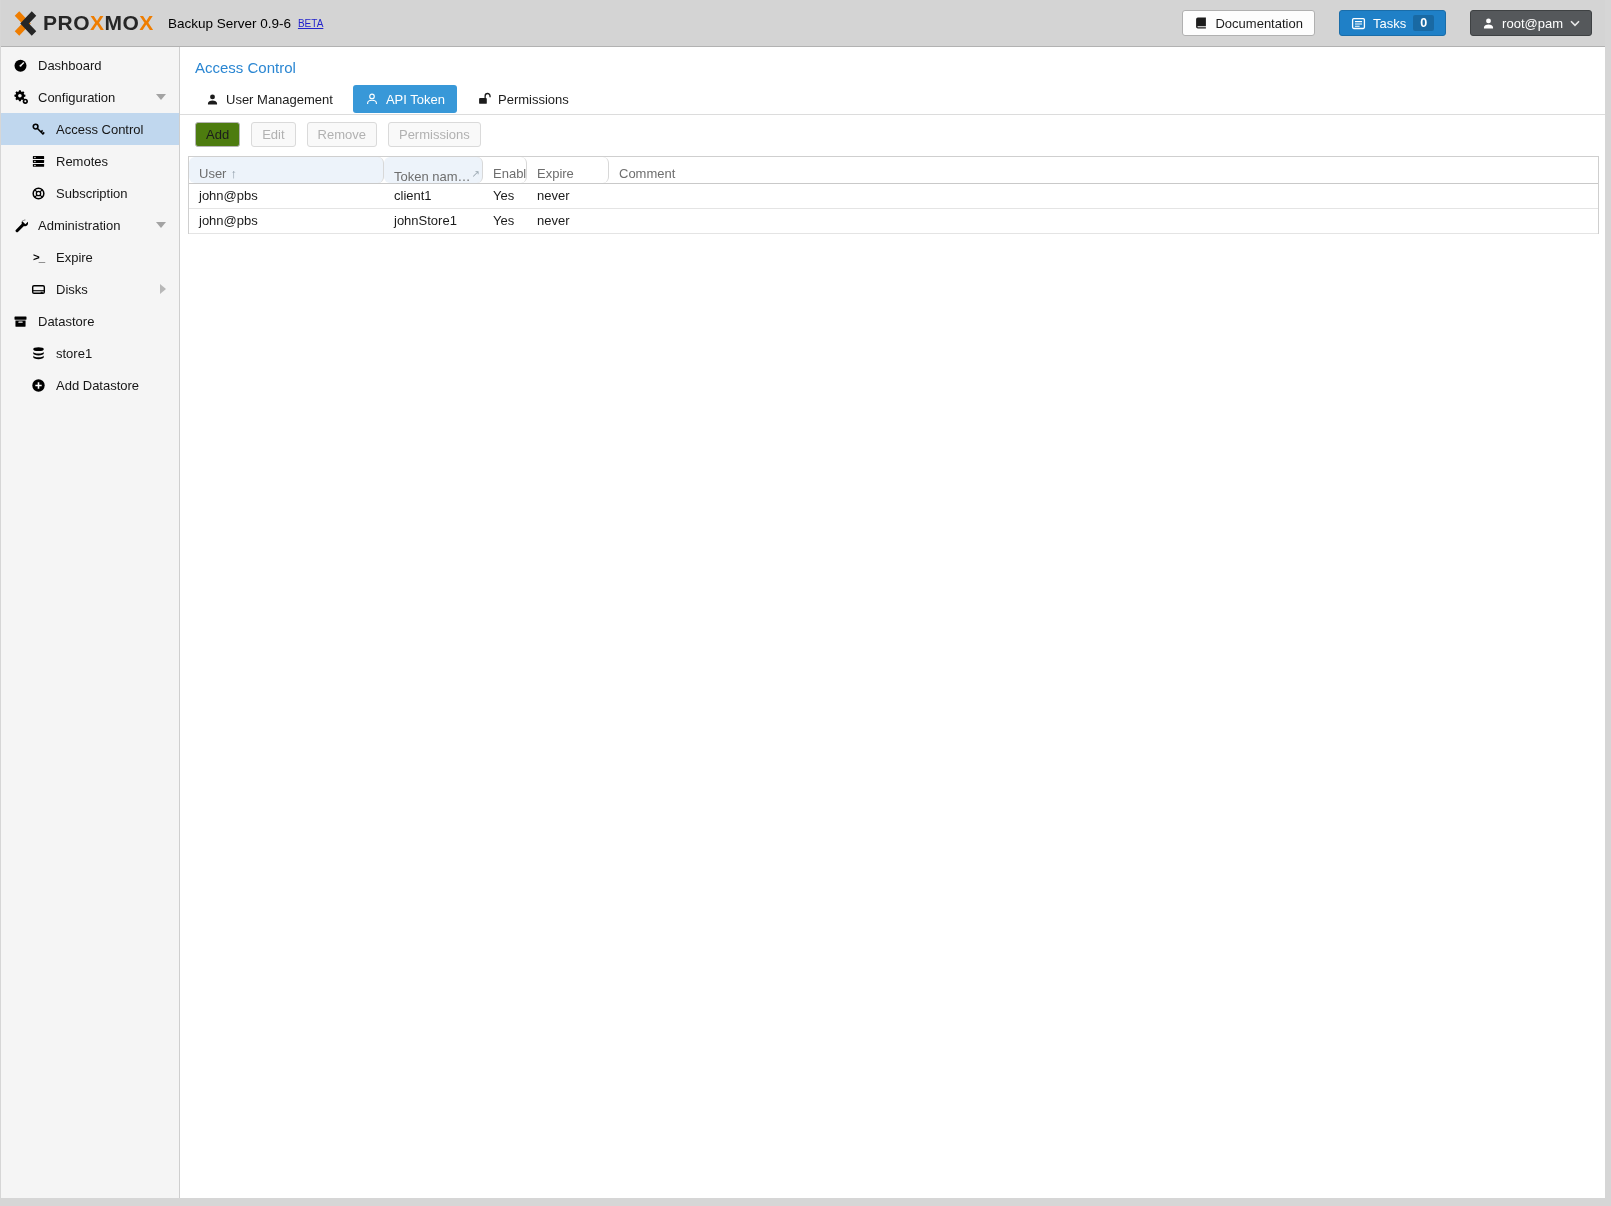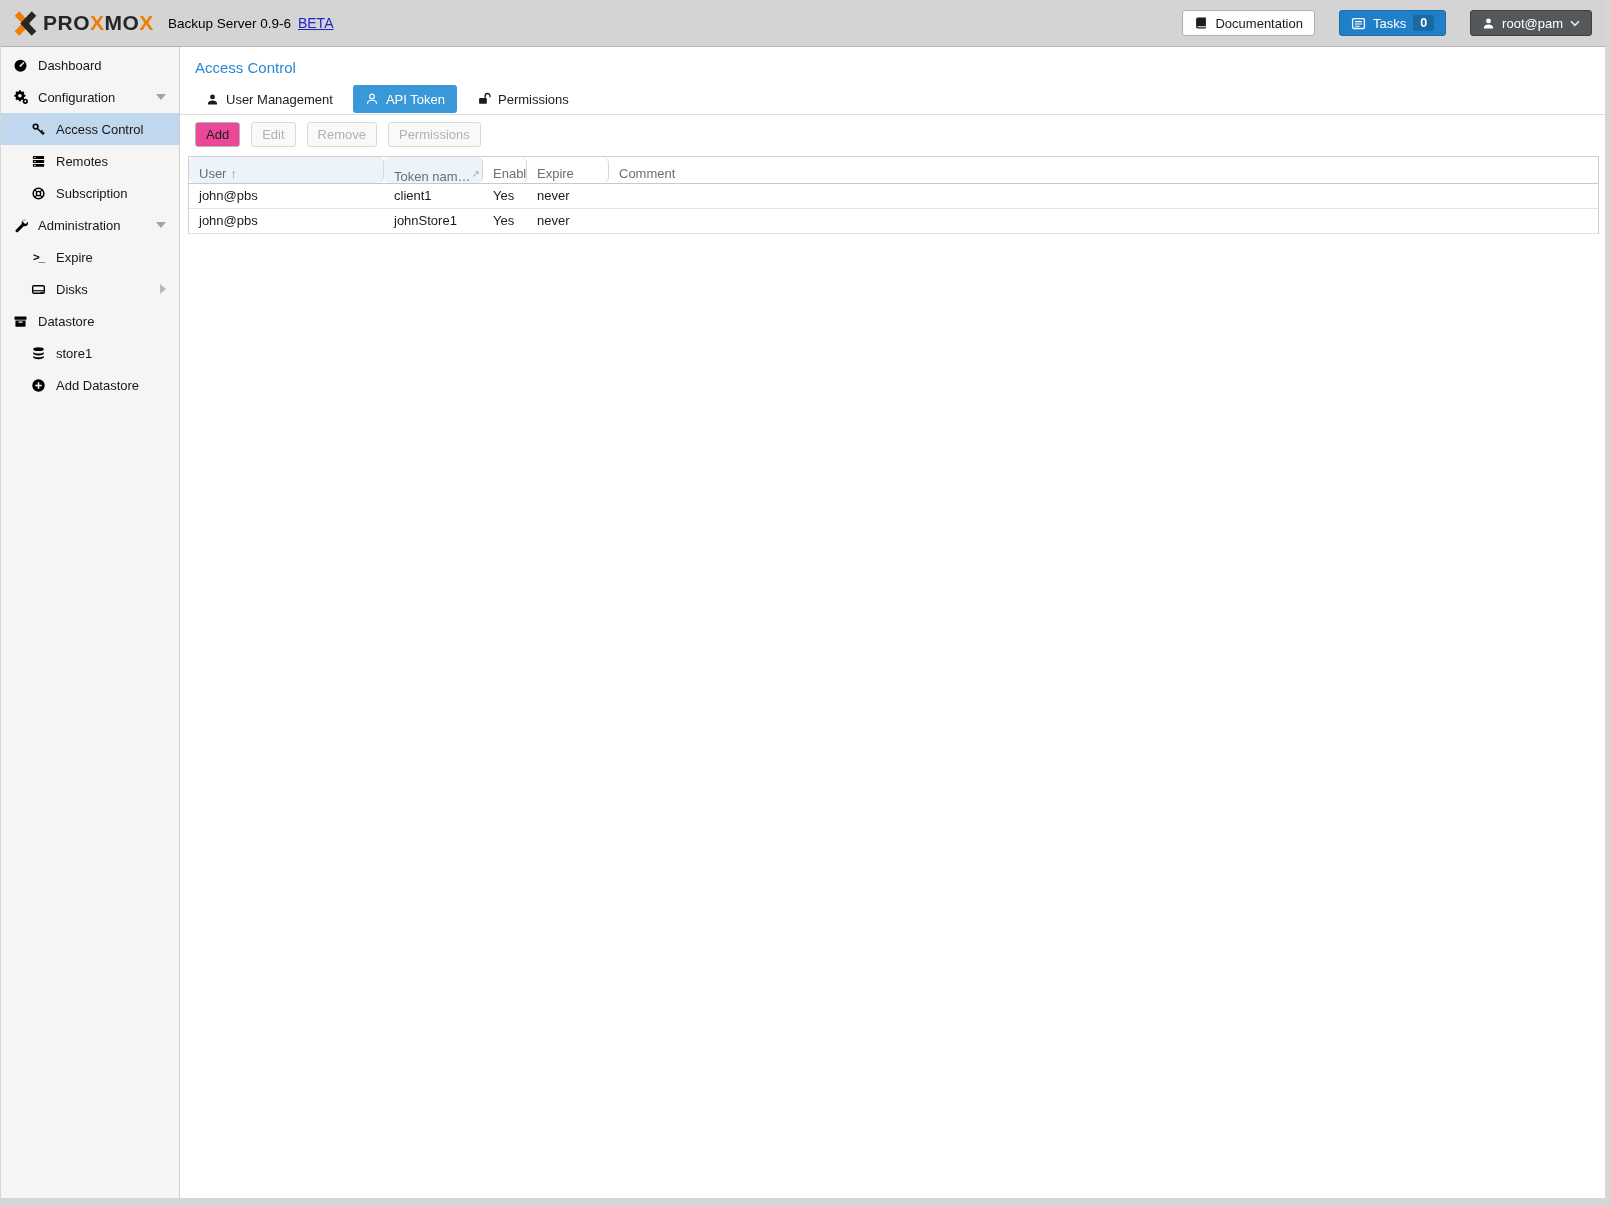--- a/index.html
+++ b/index.html
@@ -15,21 +15,21 @@
   }
   
   .topbar {
     flex:0 0 47px; background:#d4d4d4; border-bottom:1px solid #b2b2b2;
     display:flex; align-items:center;
   }
   .brand { display:flex; align-items:center; margin-left:11px; cursor:pointer; }
   .brand-word { font-size:21px; font-weight:bold; letter-spacing:.5px; color:#262626; margin-left:4px; }
   .brand-word .orange { color:#ef7d00; }
   .subtitle { margin-left:14px; font-size:13.5px; color:#000; }
-  .beta { margin-left:7px; font-size:14px; color:#2323cc; text-decoration:underline; cursor:pointer; }
+  .beta { margin-left:7px; font-size:10px; color:#2323cc; text-decoration:underline; cursor:pointer; }
   .hbtns { margin-left:auto; margin-right:13px; display:flex; gap:24px; }
   .hbtn {
     display:flex; align-items:center; gap:7px; height:26px; padding:0 11px;
     font-size:13px; border-radius:3px; cursor:pointer; white-space:nowrap;
   }
   .hbtn.doc   { background:#fdfdfd; border:1px solid #b0b0b0; color:#1c1c1c; }
   .hbtn.tasks { background:#1f80c7; border:1px solid #1a6da9; color:#fff; }
   .hbtn.usr   { background:#55585b; border:1px solid #3e4143; color:#fff; }
   .badge { background:rgba(0,0,0,.18); border-radius:2px; padding:1px 7px; font-weight:bold; font-size:12.5px; }
   
@@ -45,21 +45,21 @@
   .caret-right { position:absolute; right:13px; width:0; height:0;
     border-top:5px solid transparent; border-bottom:5px solid transparent; border-left:6px solid #b8b8b8; }
   .shell-glyph { font-weight:bold; font-size:11.5px; letter-spacing:-1px; color:#000; }
   
   .main { flex:1; background:#fff; display:flex; flex-direction:column; overflow:hidden; }
   .page-title { margin:12px 0 0 15px; font-size:15px; color:#2a86d2; }
   .tabbar { display:flex; gap:8px; margin-top:9px; padding-left:14px; border-bottom:1px solid #dcdcdc; align-items:flex-end; }
   .tab { display:flex; align-items:center; gap:7px; height:28px; padding:0 12px; font-size:13px; color:#1c1c1c; cursor:pointer; border-radius:3px; margin-bottom:1px; }
   .tab.active { background:#3898d8; color:#fff; }
   .toolbar { display:flex; gap:11px; padding:7px 8px 8px 15px; }
-  .tbtn { font-size:13px; padding:4px 10px; border-radius:3px; border:1px solid #b5b5b5; background:#ec4899; color:#1c1c1c; cursor:pointer; }
+  .tbtn { font-size:13px; padding:4px 10px; border-radius:3px; border:1px solid #b5b5b5; background:#4d7c0f; color:#1c1c1c; cursor:pointer; }
   .tbtn.disabled { border-color:#dadada; background:#f9f9f9; color:#b1b1b1; cursor:default; }
   
   .grid { margin:1px 6px 0 8px; border:1px solid #cfcfcf; border-bottom:none; }
   .ghead { display:flex; height:27px; background:#fff; border-bottom:1px solid #c9c9c9; }
   .gh { padding:4px 10px; font-size:13px; color:#6e6e6e; line-height:26px; border-right:1px solid #d8d8d8; white-space:nowrap; overflow:hidden; cursor:pointer;border-radius:6px; }
   .gh.sorted { background:#edf3fa; }
   .gh.last { border-right:none; flex:1; }
   .c-user{width:195px} .c-token{width:99px} .c-enabled{width:44px} .c-expire{width:82px}
   .sort-arrow { color:#8d9aa6; margin-left:4px; font-size:13px; }
   .sort-arrow.mini { font-size:10px; vertical-align:4px; margin-left:1px; color:#9aa6b0; }

